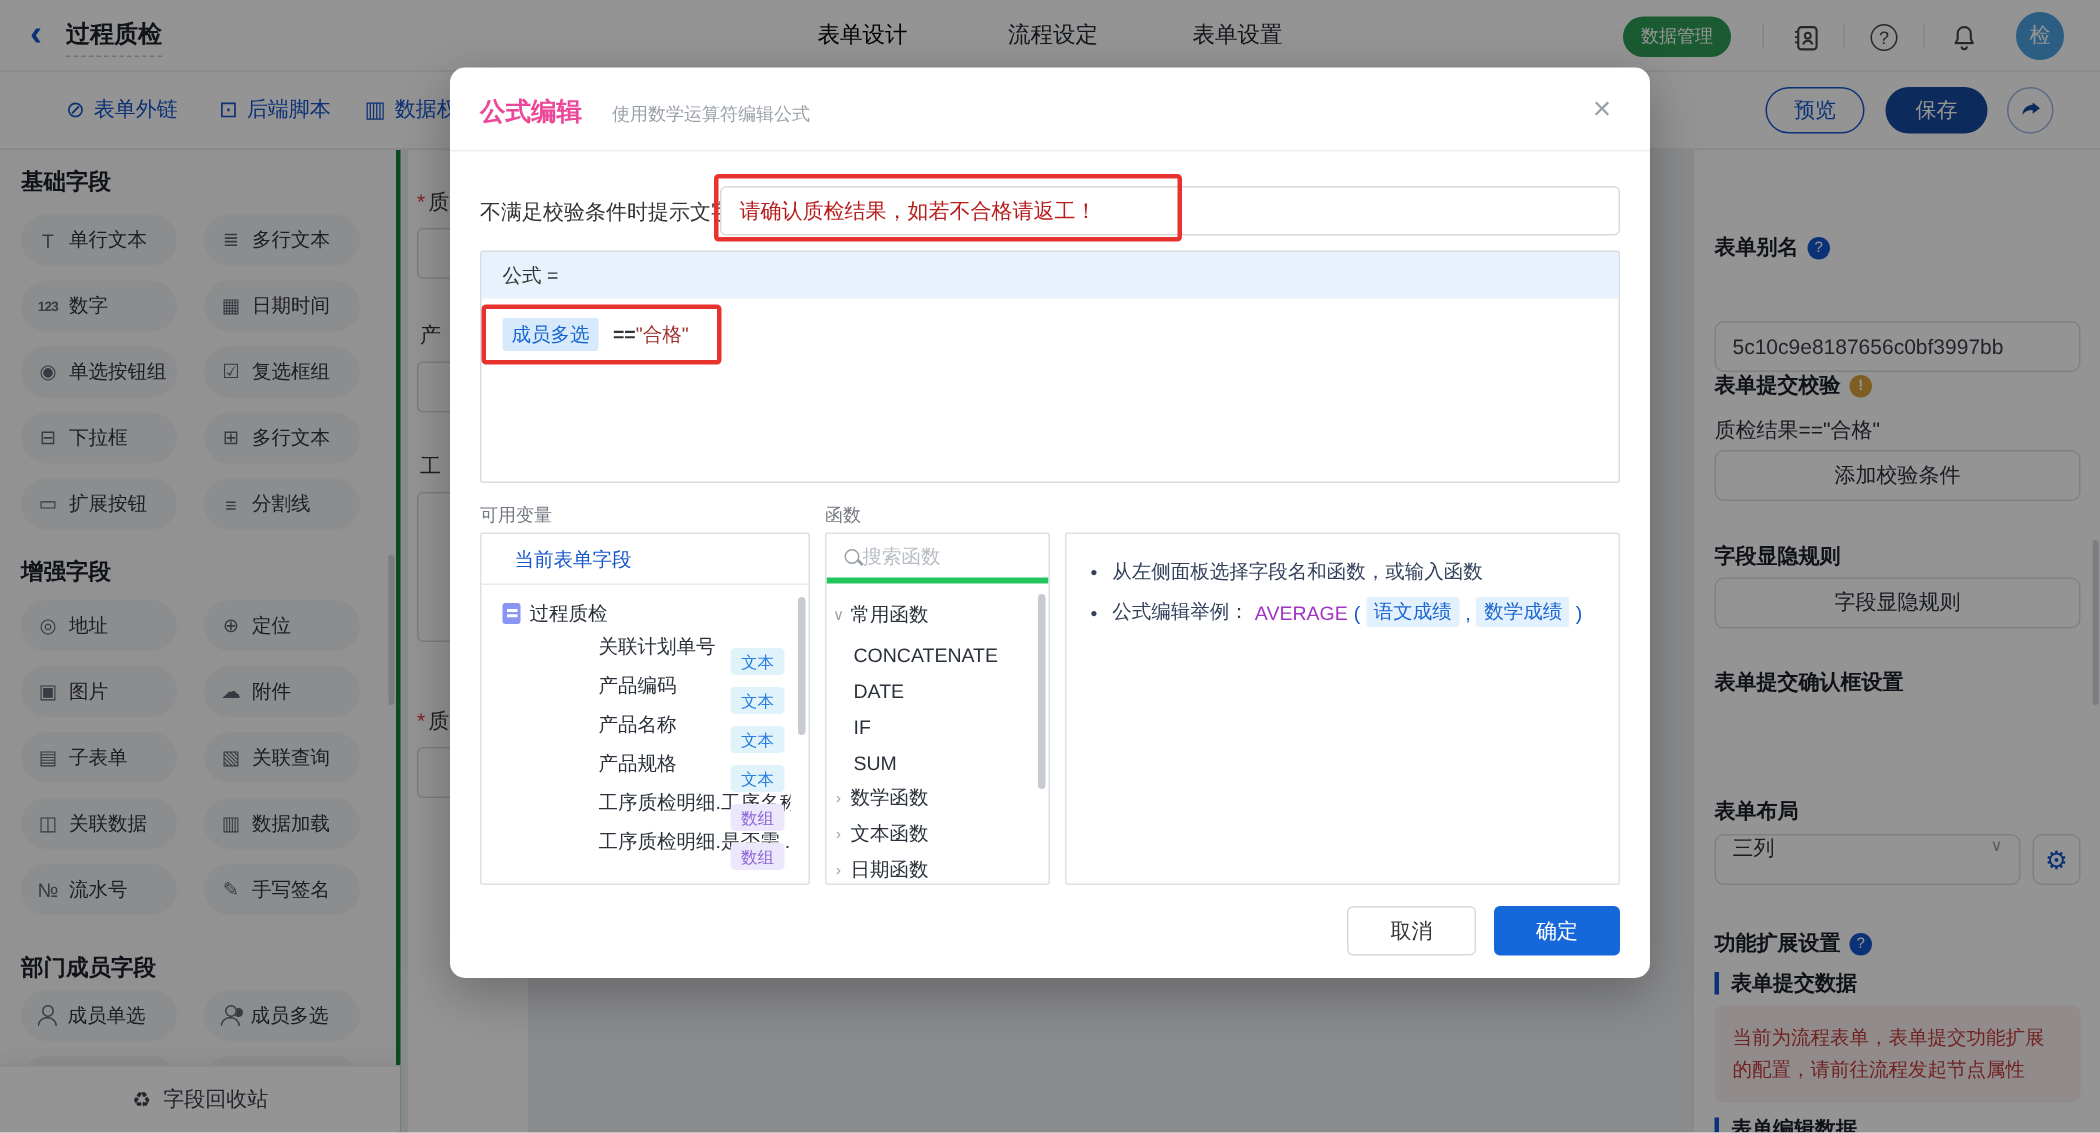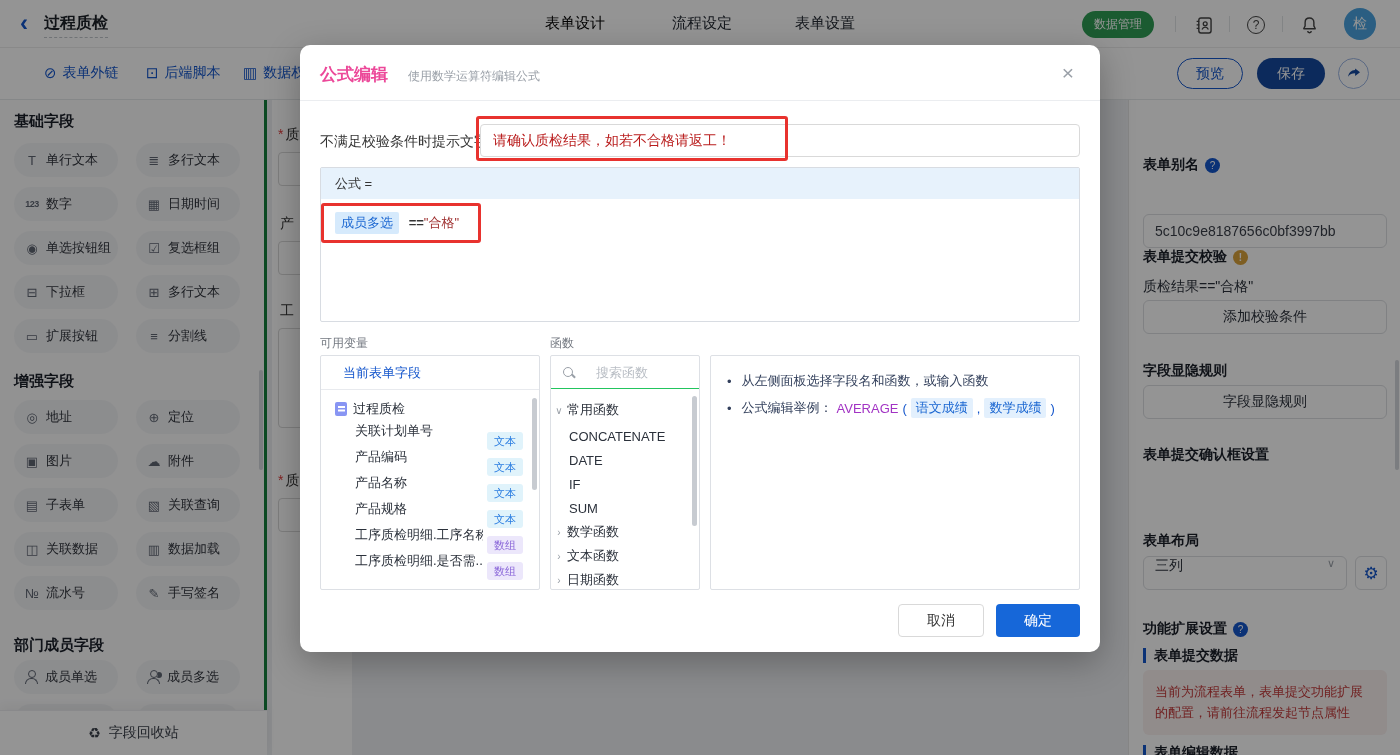--- a/index.html
+++ b/index.html
@@ -95,26 +95,26 @@
   .sl1{left:20px}.sl2{left:250px}
   .panel { position:absolute; top:310px; border:1px solid #dde0e5; border-radius:2px; background:#fff; overflow:hidden; }
   .p1 { left:20px; width:220px; height:235px; }
   .p2 { left:250px; width:150px; height:235px; }
   .p3 { left:410px; width:370px; height:235px; }
   .p1-tab { position:absolute; left:0; top:0; width:218px; height:34px; border-bottom:1px solid #e8eaee; display:flex; align-items:center; padding-left:22px; font-size:13px; color:#1456cc; cursor:pointer; }
   .tree-root { position:absolute; left:14px; top:44px; display:flex; align-items:center; gap:6px; font-size:13px; color:#2b313b; }
   .doc-ico { width:12px; height:14px; background:#8895f3; border-radius:2px; position:relative; flex:none; }
   .doc-ico::after { content:""; position:absolute; left:2.5px; top:4px; width:7px; height:1.5px; background:#fff; box-shadow:0 3.5px 0 #fff; }
   .tree-row { position:absolute; left:34px; width:180px; height:26px; display:flex; align-items:center; font-size:13px; color:#2b313b; cursor:pointer; }
-  .tree-row .nm { white-space:nowrap; overflow:hidden; max-width:128px; }
+  .tree-row .nm { white-space:nowrap; overflow:hidden; max-width:128px;margin-left:44px; }
   .badge { position:absolute; right:12px; font-size:11px; padding:1.5px 7px; border-radius:3px;margin-top:20px; }
   .b-text { background:#e0f3fb; color:#2a7de1; }
   .b-arr { background:#ece7fb; color:#8a66d9; }
   .p-thumb { position:absolute; right:2px; width:5px; border-radius:3px; background:#c7cbd1; }
-  .search-row { position:absolute; left:0; top:0; width:148px; height:33px; border-bottom:1px solid #22c55e; display:flex; align-items:center; gap:23px; padding-left:12px; }
+  .search-row { position:absolute; left:0; top:0; width:148px; height:33px; border-bottom:4px solid #22c55e; display:flex; align-items:center; gap:2px; padding-left:12px; }
   .lens { position:relative; width:10px; height:10px; border:1.6px solid #9aa0a8; border-radius:50%; flex:none; }
   .lens::after { content:""; position:absolute; width:5px; height:1.6px; background:#9aa0a8; transform:rotate(45deg); right:-4px; bottom:-1px; }
   .search-inp { border:none; outline:none; width:100px; font-size:13px; color:#333; font-family:"Liberation Sans","DejaVu Sans",sans-serif; }
   .search-inp::placeholder { color:#b8bdc4; }
   .fn-row { position:absolute; left:0; width:140px; height:24px; display:flex; align-items:center; font-size:13px; color:#2b313b; cursor:pointer; }
   .fn-row .car { width:16px; text-align:center; color:#9aa0a8; font-size:10px; flex:none; }
   .fn-row.item { padding-left:18px; }
   .help-line { position:absolute; left:16px; font-size:13px; color:#33405c; display:flex; align-items:center; gap:4px; white-space:nowrap; }
   .help-line::before { content:"•"; margin-right:6px; color:#33405c; }
   .hl-chip { background:#e3f0fd; color:#1a66d1; padding:1px 5px; border-radius:2px; }

